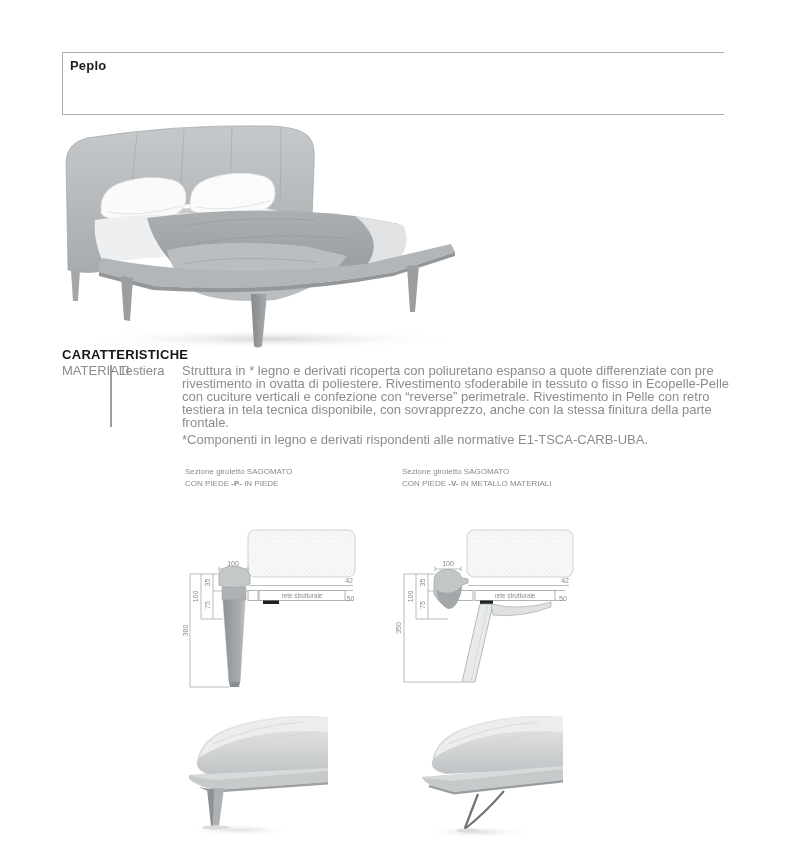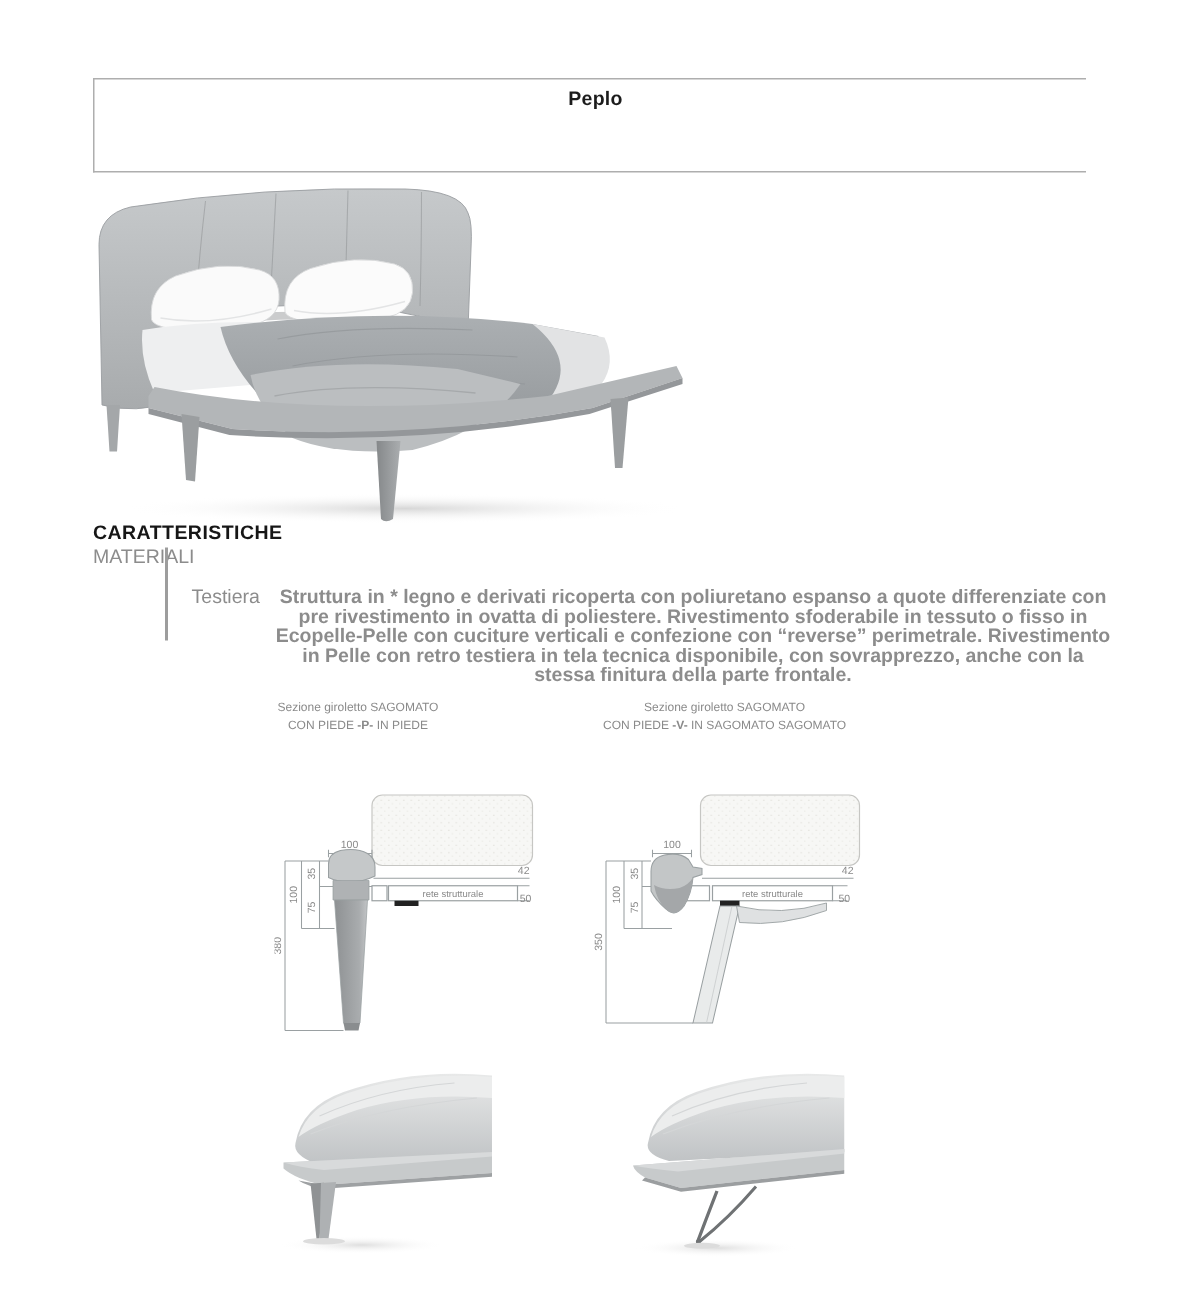--- a/index.html
+++ b/index.html
@@ -1,18 +1,18 @@
 <!DOCTYPE html>
 <html><head>
 <meta charset="utf-8">
 <style>
   html,body { margin:0; padding:0; background:#ffffff; }
   .page {
     position:relative; width:800px; height:863px; background:#ffffff;
-    font-family:"Liberation Sans", sans-serif; overflow:hidden;text-align:center;
+    font-family:"Liberation Sans", sans-serif; overflow:hidden;
   }
   
   .title-box {
     position:absolute; left:62px; top:52px; width:662px; height:63px;
     border-top:1px solid #aeaeae; border-left:1px solid #aeaeae; border-bottom:1px solid #aeaeae;
     box-sizing:border-box;
   }
   .title { margin:5px 0 0 7px; font-size:13px; font-weight:bold; color:#1c1c1c; letter-spacing:0.2px; }
 
   
@@ -23,24 +23,24 @@
     position:absolute; left:62px; top:347px; font-size:13px; font-weight:bold;
     color:#161616; letter-spacing:0.3px;
   }
   .materials {
     position:absolute; left:62px; top:364px; width:680px; display:flex;
     font-size:13px; line-height:13px; color:#8c8c8c;
   }
   .m-label { width:48px; flex:none; padding-top:0; }
   .m-divider { width:2px; height:62px; background:#9d9d9d; flex:none; margin:1px 7px 0 0; }
   .m-body { flex:1; }
-  .m-row { display:flex;margin-top:27px; }
+  .m-row { display:flex; }
   .m-row + .m-row { margin-top:2px; }
   .m-term { width:63px; flex:none; }
-  .m-desc { flex:1;font-weight:bold; }
+  .m-desc { flex:1; }
   .m-foot { margin-left:63px; margin-top:4px; }
 
   
   .cap { position:absolute; top:466px; font-size:8px; line-height:11.5px; color:#8a8a8a; }
   .cap-left { left:185px; }
   .cap-right { left:402px; }
   .cap b { font-weight:bold; }
 
   
   .draw-left  { position:absolute; left:183px; top:522px; }
@@ -128,30 +128,31 @@
   <div class="char-heading">CARATTERISTICHE</div>
 
   <div class="materials">
     <div class="m-label">MATERIALI</div>
     <div class="m-divider"></div>
     <div class="m-body">
       <div class="m-row">
         <div class="m-term">Testiera</div>
         <div class="m-desc">Struttura in * legno e derivati ricoperta con poliuretano espanso a quote differenziate con pre rivestimento in ovatta di poliestere. Rivestimento sfoderabile in tessuto o fisso in Ecopelle-Pelle con cuciture verticali e confezione con “reverse” perimetrale. Rivestimento in Pelle con retro testiera in tela tecnica disponibile, con sovrapprezzo, anche con la stessa finitura della parte frontale.</div>
       </div>
+      <div class="m-foot">*Componenti in legno e derivati rispondenti alle normative E1-TSCA-CARB-UBA.</div>
     </div>
   </div>
 
   <div class="cap cap-left">
     <div>Sezione giroletto SAGOMATO</div>
     <div><span>CON PIEDE </span><b>-P-</b><span> IN PIEDE</span></div>
   </div>
   <div class="cap cap-right">
     <div>Sezione giroletto SAGOMATO</div>
-    <div><span>CON PIEDE </span><b>-V-</b><span> IN SAGOMATO SAGOMATO</span></div>
+    <div><span>CON PIEDE </span><b>-V-</b><span> IN METALLO MATERIALI</span></div>
   </div>
 
   <svg class="draw-left" width="180" height="178" viewBox="0 0 180 178">
     <defs>
       <pattern id="stip" width="5" height="5" patternUnits="userSpaceOnUse">
         <rect width="5" height="5" fill="#f7f7f5"></rect>
         <circle cx="1.2" cy="1.5" r="0.45" fill="#dddcd6"></circle>
         <circle cx="3.6" cy="3.8" r="0.4" fill="#e3e2dc"></circle>
       </pattern>
       <linearGradient id="wleg" x1="0" y1="0" x2="1" y2="0">

